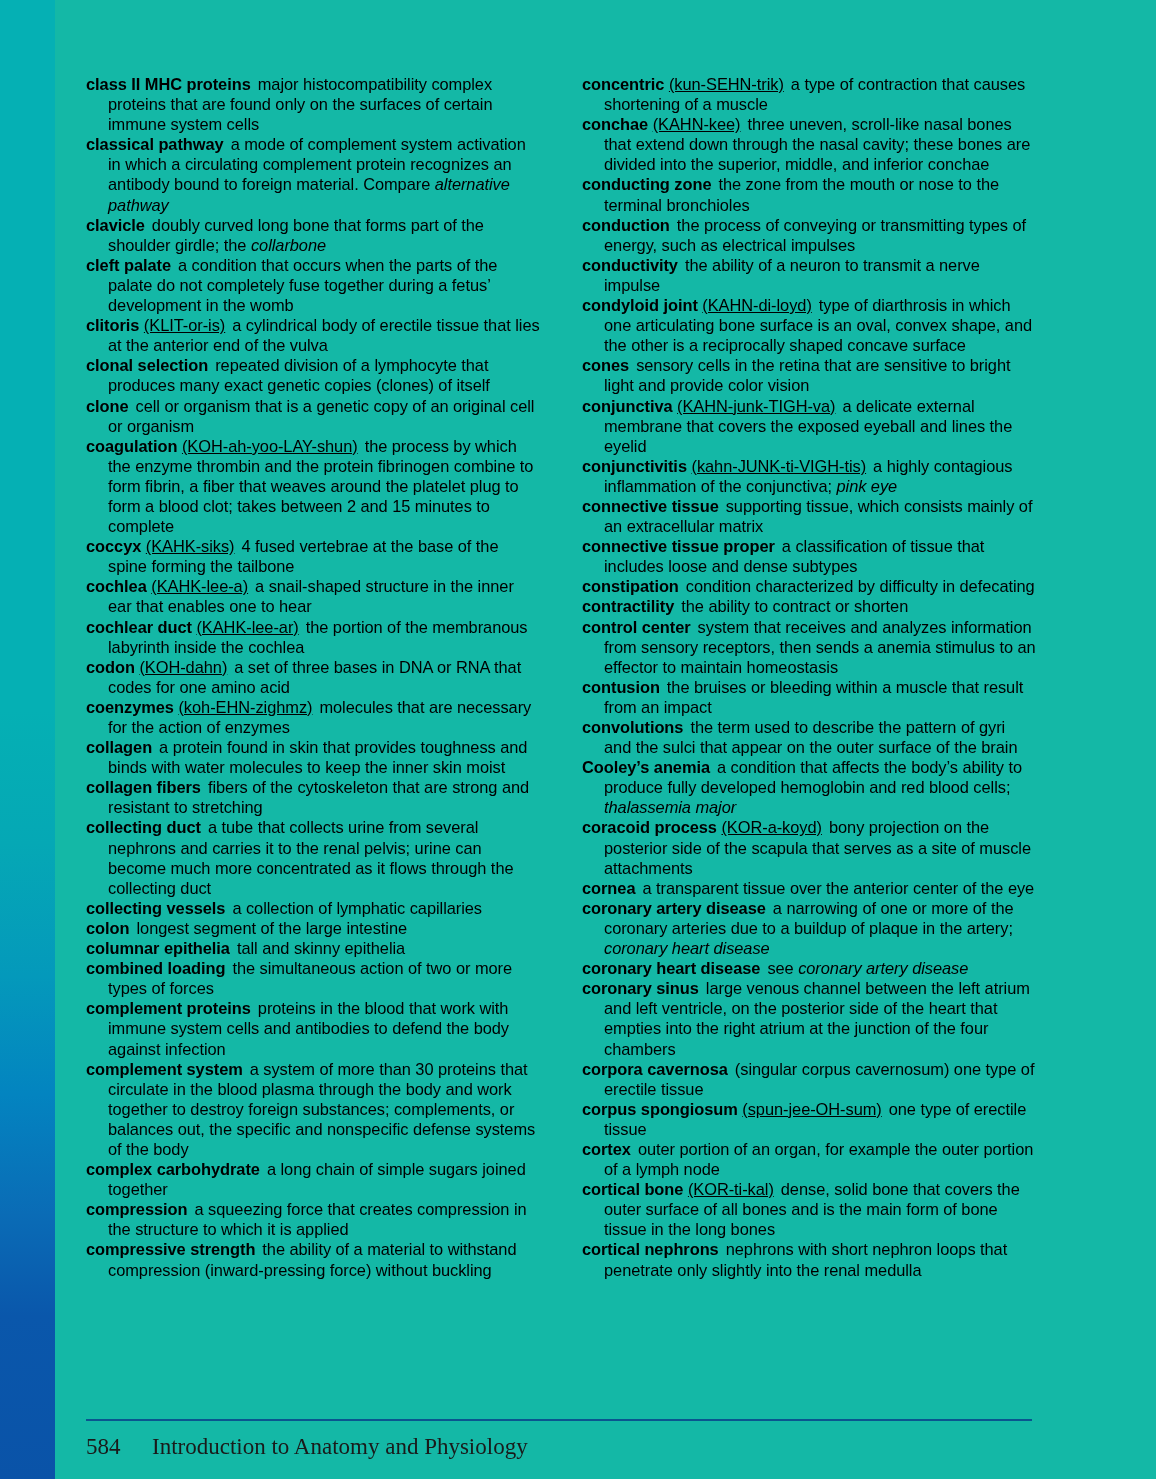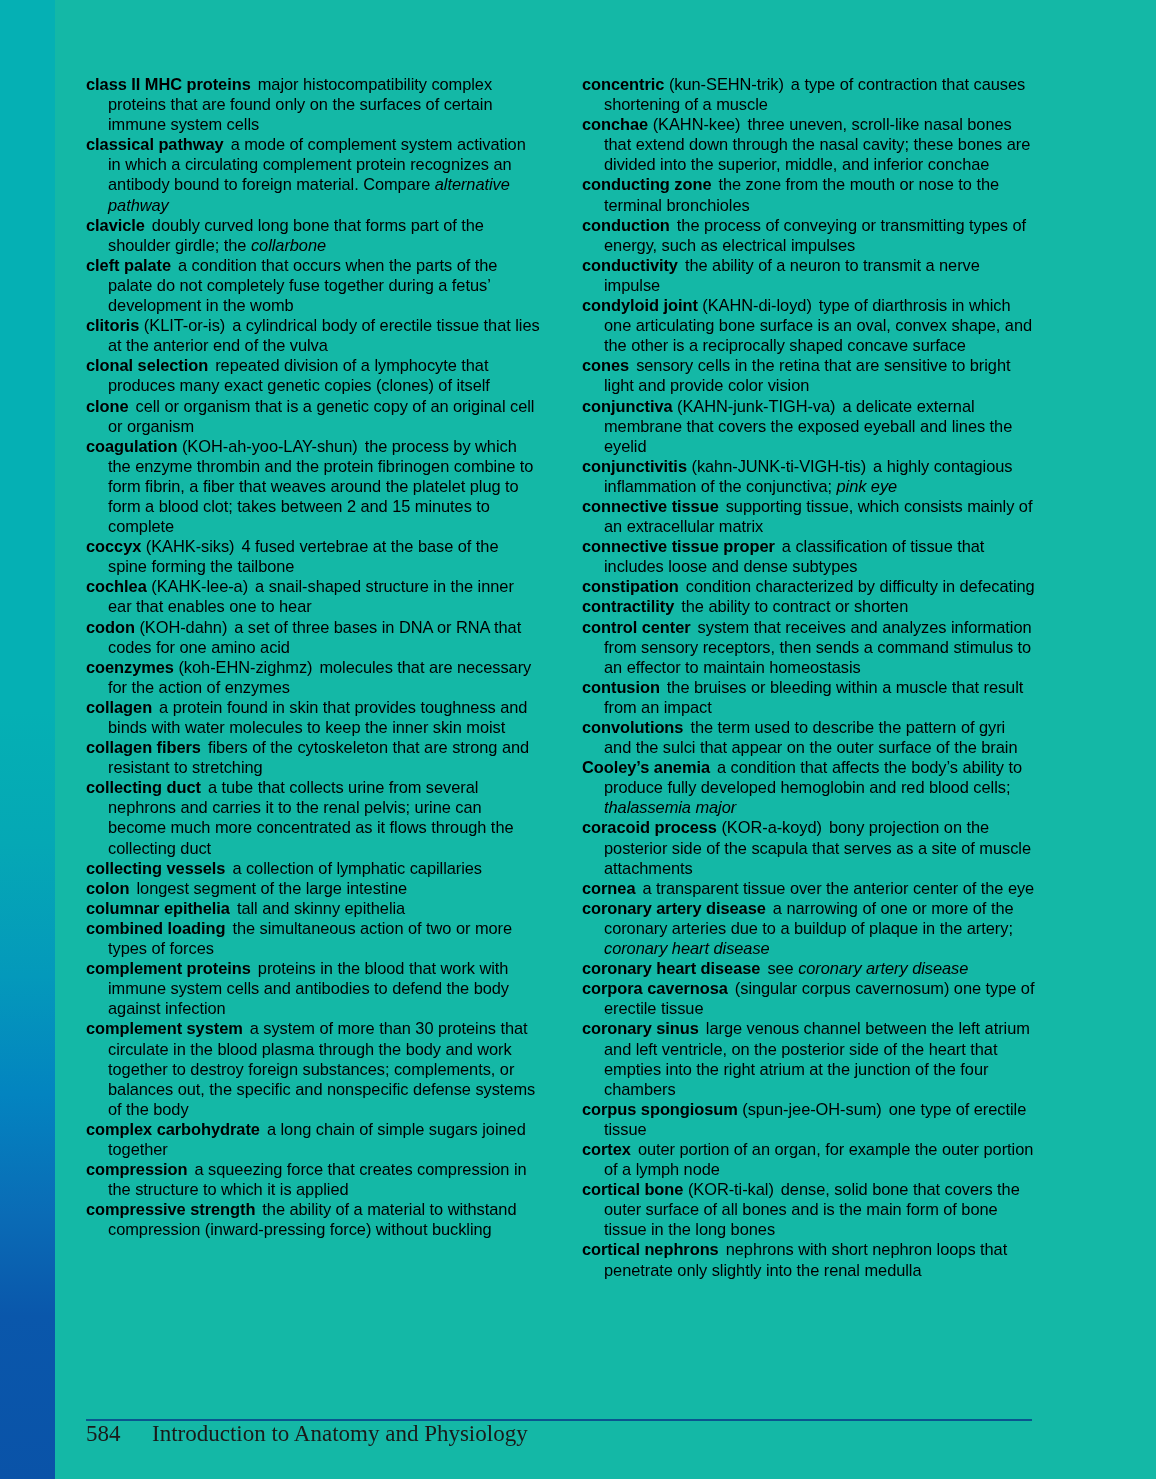--- a/index.html
+++ b/index.html
@@ -50,40 +50,42 @@
     padding-left: 22px;
     text-indent: -22px;
     margin: 0 0 0 0;
     letter-spacing: -0.05px;
   }
   .term {
     font-weight: bold;
   }
   .pron {
     font-weight: normal;
+    text-decoration: underline;
   }
   .gap {
     display: inline-block;
     width: 7px;
   }
   .ital {
     font-style: italic;
   }
   .footer {
     position: absolute;
     left: 86px;
     top: 1419px;
     width: 946px;
   }
   .footer-rule {
     width: 946px;
     height: 2px;
     background: #0a558f;
   }
   .footer-text {
+    margin-top: 13px;
     font-family: "Liberation Serif", serif;
     font-size: 23px;
     color: #1a1a1a;
     display: flex;
   }
   .folio {
     width: 66px;
   }
   .book-title {
     white-space: nowrap;
@@ -101,20 +103,21 @@
         <p class="entry"><span class="term">class II MHC proteins</span><span class="gap"></span><span>major histocompatibility complex proteins that are found only on the surfaces of certain immune system cells</span></p>
         <p class="entry"><span class="term">classical pathway</span><span class="gap"></span><span>a mode of complement system activation in which a circulating complement protein recognizes an antibody bound to foreign material. Compare </span><span class="ital">alternative pathway</span></p>
         <p class="entry"><span class="term">clavicle</span><span class="gap"></span><span>doubly curved long bone that forms part of the shoulder girdle; the </span><span class="ital">collarbone</span></p>
         <p class="entry"><span class="term">cleft palate</span><span class="gap"></span><span>a condition that occurs when the parts of the palate do not completely fuse together during a fetus’ development in the womb</span></p>
         <p class="entry"><span class="term">clitoris</span> <span class="pron">(KLIT-or-is)</span><span class="gap"></span><span>a cylindrical body of erectile tissue that lies at the anterior end of the vulva</span></p>
         <p class="entry"><span class="term">clonal selection</span><span class="gap"></span><span>repeated division of a lymphocyte that produces many exact genetic copies (clones) of itself</span></p>
         <p class="entry"><span class="term">clone</span><span class="gap"></span><span>cell or organism that is a genetic copy of an original cell or organism</span></p>
         <p class="entry"><span class="term">coagulation</span> <span class="pron">(KOH-ah-yoo-LAY-shun)</span><span class="gap"></span><span>the process by which the enzyme thrombin and the protein fibrinogen combine to form fibrin, a fiber that weaves around the platelet plug to form a blood clot; takes between 2 and 15 minutes to complete</span></p>
         <p class="entry"><span class="term">coccyx</span> <span class="pron">(KAHK-siks)</span><span class="gap"></span><span>4 fused vertebrae at the base of the spine forming the tailbone</span></p>
         <p class="entry"><span class="term">cochlea</span> <span class="pron">(KAHK-lee-a)</span><span class="gap"></span><span>a snail-shaped structure in the inner ear that enables one to hear</span></p>
+        <p class="entry"><span class="term">cochlear duct</span> <span class="pron">(KAHK-lee-ar)</span><span class="gap"></span><span>the portion of the membranous labyrinth inside the cochlea</span></p>
         <p class="entry"><span class="term">codon</span> <span class="pron">(KOH-dahn)</span><span class="gap"></span><span>a set of three bases in DNA or RNA that codes for one amino acid</span></p>
         <p class="entry"><span class="term">coenzymes</span> <span class="pron">(koh-EHN-zighmz)</span><span class="gap"></span><span>molecules that are necessary for the action of enzymes</span></p>
         <p class="entry"><span class="term">collagen</span><span class="gap"></span><span>a protein found in skin that provides toughness and binds with water molecules to keep the inner skin moist</span></p>
         <p class="entry"><span class="term">collagen fibers</span><span class="gap"></span><span>fibers of the cytoskeleton that are strong and resistant to stretching</span></p>
         <p class="entry"><span class="term">collecting duct</span><span class="gap"></span><span>a tube that collects urine from several nephrons and carries it to the renal pelvis; urine can become much more concentrated as it flows through the collecting duct</span></p>
         <p class="entry"><span class="term">collecting vessels</span><span class="gap"></span><span>a collection of lymphatic capillaries</span></p>
         <p class="entry"><span class="term">colon</span><span class="gap"></span><span>longest segment of the large intestine</span></p>
         <p class="entry"><span class="term">columnar epithelia</span><span class="gap"></span><span>tall and skinny epithelia</span></p>
         <p class="entry"><span class="term">combined loading</span><span class="gap"></span><span>the simultaneous action of two or more types of forces</span></p>
         <p class="entry"><span class="term">complement proteins</span><span class="gap"></span><span>proteins in the blood that work with immune system cells and antibodies to defend the body against infection</span></p>
@@ -130,30 +133,30 @@
         <p class="entry"><span class="term">conduction</span><span class="gap"></span><span>the process of conveying or transmitting types of energy, such as electrical impulses</span></p>
         <p class="entry"><span class="term">conductivity</span><span class="gap"></span><span>the ability of a neuron to transmit a nerve impulse</span></p>
         <p class="entry"><span class="term">condyloid joint</span> <span class="pron">(KAHN-di-loyd)</span><span class="gap"></span><span>type of diarthrosis in which one articulating bone surface is an oval, convex shape, and the other is a reciprocally shaped concave surface</span></p>
         <p class="entry"><span class="term">cones</span><span class="gap"></span><span>sensory cells in the retina that are sensitive to bright light and provide color vision</span></p>
         <p class="entry"><span class="term">conjunctiva</span> <span class="pron">(KAHN-junk-TIGH-va)</span><span class="gap"></span><span>a delicate external membrane that covers the exposed eyeball and lines the eyelid</span></p>
         <p class="entry"><span class="term">conjunctivitis</span> <span class="pron">(kahn-JUNK-ti-VIGH-tis)</span><span class="gap"></span><span>a highly contagious inflammation of the conjunctiva; </span><span class="ital">pink eye</span></p>
         <p class="entry"><span class="term">connective tissue</span><span class="gap"></span><span>supporting tissue, which consists mainly of an extracellular matrix</span></p>
         <p class="entry"><span class="term">connective tissue proper</span><span class="gap"></span><span>a classification of tissue that includes loose and dense subtypes</span></p>
         <p class="entry"><span class="term">constipation</span><span class="gap"></span><span>condition characterized by difficulty in defecating</span></p>
         <p class="entry"><span class="term">contractility</span><span class="gap"></span><span>the ability to contract or shorten</span></p>
-        <p class="entry"><span class="term">control center</span><span class="gap"></span><span>system that receives and analyzes information from sensory receptors, then sends a command stimulus to an effector to maintain homeostasis</span></p>
+        <p class="entry"><span class="term">control center</span><span class="gap"></span><span>system that receives and analyzes information from sensory receptors, then sends a anemia stimulus to an effector to maintain homeostasis</span></p>
         <p class="entry"><span class="term">contusion</span><span class="gap"></span><span>the bruises or bleeding within a muscle that result from an impact</span></p>
         <p class="entry"><span class="term">convolutions</span><span class="gap"></span><span>the term used to describe the pattern of gyri and the sulci that appear on the outer surface of the brain</span></p>
         <p class="entry"><span class="term">Cooley’s anemia</span><span class="gap"></span><span>a condition that affects the body’s ability to produce fully developed hemoglobin and red blood cells; </span><span class="ital">thalassemia major</span></p>
         <p class="entry"><span class="term">coracoid process</span> <span class="pron">(KOR-a-koyd)</span><span class="gap"></span><span>bony projection on the posterior side of the scapula that serves as a site of muscle attachments</span></p>
         <p class="entry"><span class="term">cornea</span><span class="gap"></span><span>a transparent tissue over the anterior center of the eye</span></p>
         <p class="entry"><span class="term">coronary artery disease</span><span class="gap"></span><span>a narrowing of one or more of the coronary arteries due to a buildup of plaque in the artery; </span><span class="ital">coronary heart disease</span></p>
         <p class="entry"><span class="term">coronary heart disease</span><span class="gap"></span><span>see </span><span class="ital">coronary artery disease</span></p>
+        <p class="entry"><span class="term">coronary sinus</span><span class="gap"></span><span>large venous channel between the left atrium and left ventricle, on the posterior side of the heart that empties into the right atrium at the junction of the four chambers</span></p>
         <p class="entry"><span class="term">corpora cavernosa</span><span class="gap"></span><span>(singular corpus cavernosum) one type of erectile tissue</span></p>
-        <p class="entry"><span class="term">coronary sinus</span><span class="gap"></span><span>large venous channel between the left atrium and left ventricle, on the posterior side of the heart that empties into the right atrium at the junction of the four chambers</span></p>
         <p class="entry"><span class="term">corpus spongiosum</span> <span class="pron">(spun-jee-OH-sum)</span><span class="gap"></span><span>one type of erectile tissue</span></p>
         <p class="entry"><span class="term">cortex</span><span class="gap"></span><span>outer portion of an organ, for example the outer portion of a lymph node</span></p>
         <p class="entry"><span class="term">cortical bone</span> <span class="pron">(KOR-ti-kal)</span><span class="gap"></span><span>dense, solid bone that covers the outer surface of all bones and is the main form of bone tissue in the long bones</span></p>
         <p class="entry"><span class="term">cortical nephrons</span><span class="gap"></span><span>nephrons with short nephron loops that penetrate only slightly into the renal medulla</span></p>
       </div>
   </div>
 
   <div class="footer">
     <div class="footer-rule"></div>
     <div class="footer-text">

